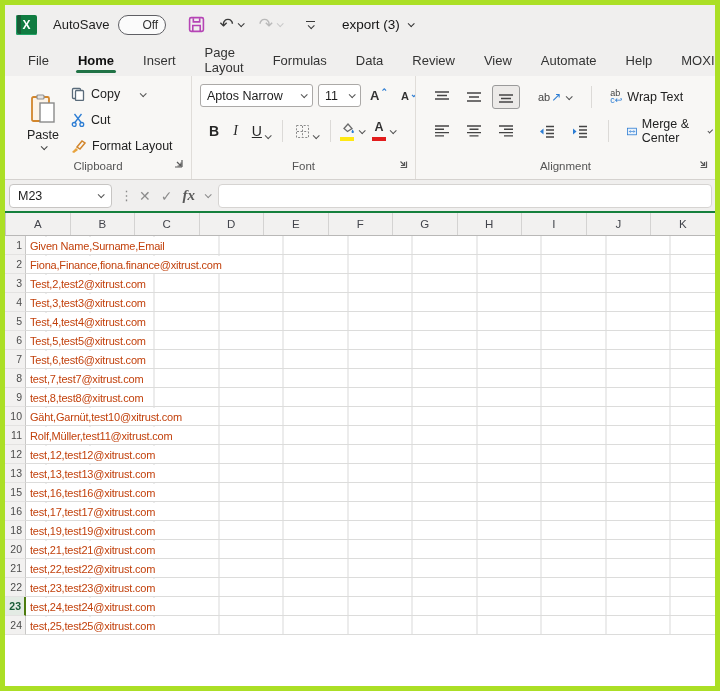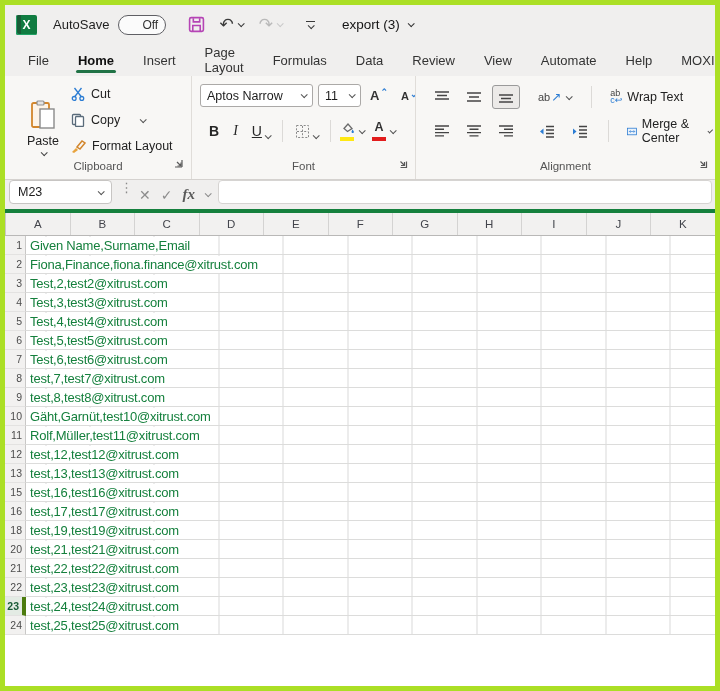--- a/index.html
+++ b/index.html
@@ -36,21 +36,21 @@
   
   .ribbon { height:104px; background:#f8f7f5; border-bottom:1px solid #d5d2cf; position:relative; flex-shrink:0; display:flex; }
   .group { position:relative; height:100%; }
   .group + .group { border-left:1px solid #e0ddd9; }
   .group-label { position:absolute; bottom:7px; left:0; right:0; text-align:center; font-size:11.5px; color:#555; }
   .launcher { position:absolute; bottom:9px; right:6px; width:12px; height:12px; color:#5a5a5a; }
   .g-clip { width:186px; }
   .g-font { width:224px; }
   .g-align { flex:1; }
 
-  .paste { position:absolute; left:16px; top:24px; width:44px; display:flex; flex-direction:column; align-items:center; }
+  .paste { position:absolute; left:16px; top:18px; width:44px; display:flex; flex-direction:column; align-items:center; }
   .paste-label { font-size:12.5px; color:#222; margin-top:2px; }
   .smallbtns { position:absolute; left:66px; top:7px; display:flex; flex-direction:column; gap:4px; }
   .sbtn { display:flex; align-items:center; gap:6px; height:22px; font-size:12.5px; color:#222; }
 
   .fontrow1 { position:absolute; left:8px; top:8px; display:flex; align-items:center; gap:5px; }
   .ddl { background:#fff; border:1px solid #aba9a7; border-radius:3px; height:23px; display:flex; align-items:center; padding:0 6px; font-size:12.5px; color:#1c1c1c; gap:6px; }
   .ddl .chev { color:#555; }
   .ddl-font { width:113px; justify-content:space-between; }
   .ddl-size { width:43px; justify-content:space-between; }
   .fsz { font-size:13px; font-weight:600; color:#333; display:flex; align-items:flex-start; gap:1px; padding:2px 4px; }
@@ -65,40 +65,40 @@
   .colorbtn .letterA { font-size:12.5px; font-weight:700; color:#333; line-height:12px; }
   .cbar { width:14px; height:4px; margin-top:1px; }
 
   .alrow1 { position:absolute; left:12px; top:8px; display:flex; align-items:center; height:26px; gap:4px; }
   .alrow2 { position:absolute; left:12px; top:42px; display:flex; align-items:center; height:26px; gap:4px; }
   .albtn { padding:4px 5px; border:1px solid transparent; border-radius:3px; display:flex; align-items:center; }
   .albtn.sel { border-color:#9a9a9a; background:#eceae8; }
   .lbl-btn { display:flex; align-items:center; gap:5px; font-size:12.5px; color:#222; padding:0 4px; }
 
   
-  .fbar { height:33px; display:flex; border-bottom:4px solid #15803d; flex-shrink:0; background:#f0efee; }
+  .fbar { height:33px; display:flex; align-items:center; border-bottom:2px solid #15803d; flex-shrink:0; background:#f0efee; }
   .namebox { margin-left:4px; width:103px; height:24px; background:#fff; border:1px solid #c7c5c3; border-radius:4px; display:flex; align-items:center; padding:0 8px; font-size:12.5px; color:#1c1c1c; justify-content:space-between; }
   .namebox .chev { color:#555; }
   .dots { color:#8a8a8a; font-size:13px; margin:0 6px 0 8px; letter-spacing:0; }
   .fxbtns { display:flex; align-items:center; gap:10px; color:#8c8c8c; font-size:14px; }
   .fx { font-style:italic; font-family:"Liberation Serif",serif; font-weight:600; color:#5a5a5a; font-size:15px; display:flex; align-items:center; gap:10px; }
   .finput { flex:1; margin:0 3px 0 8px; height:24px; background:#fff; border:1px solid #d6d4d2; border-radius:4px; font-size:12.5px; padding:0 6px; color:#1c1c1c; display:flex; align-items:center; }
 
   
   .grid { flex:1; background:#fff; display:flex; flex-direction:column; overflow:hidden; }
   .colheads { height:23px; display:flex; flex-shrink:0; background:#f2f1f0; border-bottom:1px solid #b9b8b7; }
   .corner { width:21px; border-right:1px solid #c9c8c7; position:relative; }
   .corner::after { content:""; position:absolute; right:2px; bottom:2px; width:0; height:0; border-bottom:9px solid #b3b2b1; border-left:9px solid transparent; }
   .colhead { width:64.5px; flex-shrink:0; border-right:1px solid #d4d3d2; display:flex; align-items:center; justify-content:center; font-size:11.5px; color:#43454c; }
   .rows { flex:1; overflow:hidden; }
   .row { height:19px; display:flex; }
   .rh { width:21px; flex-shrink:0; background:#f2f1f0; border-right:1px solid #c9c8c7; border-bottom:1px solid #e3e2e1; font-size:10.5px; color:#4c4c4c; display:flex; align-items:center; justify-content:flex-end; padding-right:3px; }
   .rt { flex:1; border-bottom:1px solid #dcdcdb; background-image:repeating-linear-gradient(to right,#d9d9d8 0 1px,transparent 1px 64.5px); background-position:63.5px 0; overflow:hidden; white-space:nowrap; }
-  .rt span { display:inline-block; background:#fff; font-size:13px; letter-spacing:-0.2px; line-height:18px; padding:0 3px 0 4px; color:#15803d; }
-  .row.active .rh { background:#e3ebe4; color:#185c37; border-right:4px solid #4d7c0f; font-weight:600; }
+  .rt span { display:inline-block; background:#fff; font-size:11px; letter-spacing:-0.2px; line-height:18px; padding:0 3px 0 4px; color:#c2410c; }
+  .row.active .rh { background:#e3ebe4; color:#185c37; border-right:2px solid #4d7c0f; font-weight:600; }
 
   svg { display:block; }
 </style>
 </head>
 <body>
 
 <div class="frame">
 <div class="app">
 
   <div class="titlebar">
@@ -166,33 +166,33 @@
           <rect x="4" y="3" width="17" height="24" rx="1.5" fill="#fdf4e8" stroke="#d2862c" stroke-width="1.8"></rect>
           <rect x="9" y="1" width="7" height="4" rx="1" fill="#e4e4e4" stroke="#8f8f8f" stroke-width="1.2"></rect>
           <rect x="12" y="9" width="14" height="19" fill="#ffffff" stroke="#8a8a8a" stroke-width="1.4"></rect>
         </svg>
         <span class="paste-label">Paste</span>
         <span class="chev sm" style="color:#444; margin-top:3px;"></span>
       </div>
       <div class="smallbtns">
         <div class="sbtn">
           <svg width="14" height="14" viewBox="0 0 14 14">
+            <rect x="1.5" y="1.5" width="8" height="10" rx="1" fill="#fff" stroke="#5a6b7a" stroke-width="1.3"></rect>
+            <rect x="4.5" y="3.5" width="8" height="10" rx="1" fill="#fff" stroke="#5a6b7a" stroke-width="1.3"></rect>
+          </svg>
+          <span>Copy</span>
+          <span class="chev sm" style="color:#555; margin-left:14px;"></span>
+        </div>
+        <div class="sbtn">
+          <svg width="14" height="14" viewBox="0 0 14 14">
             <path d="M3.5 1l7 9M10.5 1l-7 9" stroke="#2b7cd3" stroke-width="1.3" fill="none"></path>
             <circle cx="3.2" cy="11.4" r="1.9" fill="none" stroke="#2b7cd3" stroke-width="1.3"></circle>
             <circle cx="10.8" cy="11.4" r="1.9" fill="none" stroke="#2b7cd3" stroke-width="1.3"></circle>
           </svg>
           <span>Cut</span>
-        </div>
-        <div class="sbtn">
-          <svg width="14" height="14" viewBox="0 0 14 14">
-            <rect x="1.5" y="1.5" width="8" height="10" rx="1" fill="#fff" stroke="#5a6b7a" stroke-width="1.3"></rect>
-            <rect x="4.5" y="3.5" width="8" height="10" rx="1" fill="#fff" stroke="#5a6b7a" stroke-width="1.3"></rect>
-          </svg>
-          <span>Copy</span>
-          <span class="chev sm" style="color:#555; margin-left:14px;"></span>
         </div>
         <div class="sbtn">
           <svg width="15" height="14" viewBox="0 0 15 14">
             <path d="M1 13l4-4 2 2-4 3z" fill="#e8a33d"></path>
             <path d="M6 8l5-6 3 2-5 6z" fill="none" stroke="#d2862c" stroke-width="1.5"></path>
           </svg>
           <span>Format Layout</span>
         </div>
       </div>
       <div class="group-label">Clipboard</div>

